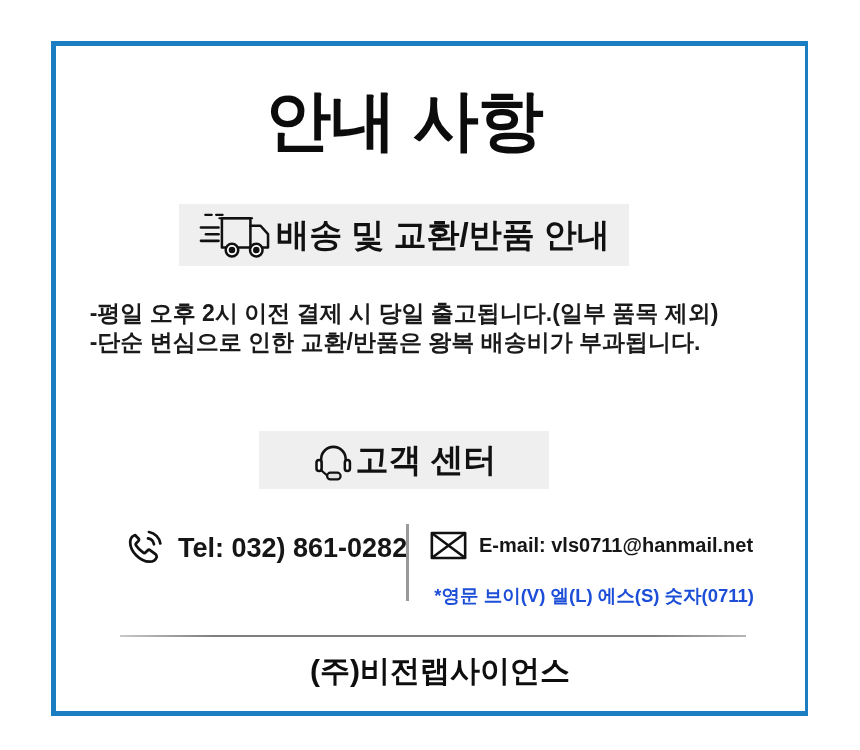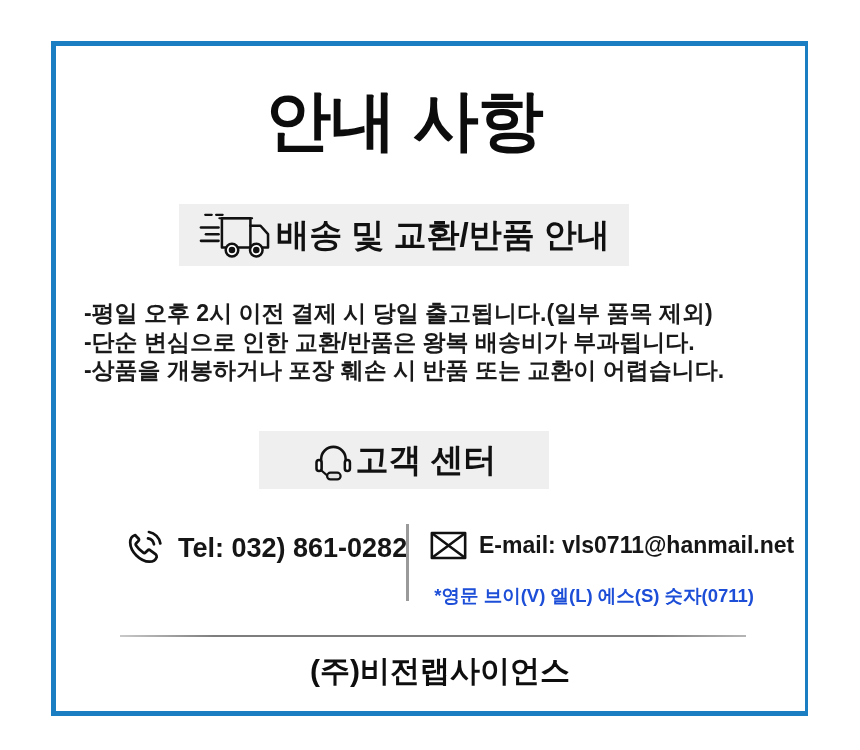--- a/index.html
+++ b/index.html
@@ -74,21 +74,21 @@
   .contact-divider{
     position:absolute;
     left:406px;top:524px;
     width:3px;height:77px;
     background:var(--divider-gray);
   }
   .contact-email{
     position:absolute;
     top:531px;left:430px;
     display:flex;align-items:center;gap:12px;
-    font-size:23px;font-weight:600;color:#161616;
+    font-size:20px;font-weight:600;color:#161616;
     white-space:nowrap;
   }
   .email-note{
     position:absolute;
     top:583px;left:418px;width:336px;
     text-align:right;
     font-size:18.5px;
     font-weight:600;
     color:#1d4ed8;
     white-space:nowrap;
@@ -161,21 +161,20 @@
         <circle cx="69" cy="49" r="7.5" fill="#fff"></circle>
         <circle cx="69" cy="49" r="2.4" fill="#111"></circle>
       </svg>
     </span>
     <span class="label">배송 및 교환/반품 안내</span>
   </div>
 
   <div class="policy">
     <div>-평일 오후 2시 이전 결제 시 당일 출고됩니다.(일부 품목 제외)</div>
     <div>-단순 변심으로 인한 교환/반품은 왕복 배송비가 부과됩니다.</div>
-    <div>-상품을 개봉하거나 포장 훼손 시 반품 또는 교환이 어렵습니다.</div>
   </div>
 
   <div class="section-header cs-header">
     <span class="icon">
       <svg width="44" height="44" viewBox="0 0 52 50" fill="none" stroke="#111" stroke-width="3" stroke-linecap="round" stroke-linejoin="round">
         <path d="M12 37 V24 a14.5 14.5 0 0 1 29 0 v13"></path>
         <rect x="6.5" y="25" width="6" height="13" rx="3" fill="#fff"></rect>
         <rect x="40" y="25" width="6" height="13" rx="3" fill="#fff"></rect>
         <path d="M13 38 L20 44" stroke-width="2.6"></path>
         <rect x="19" y="40" width="16" height="8" rx="4" fill="#e3e3e3" stroke-width="2.6"></rect>

